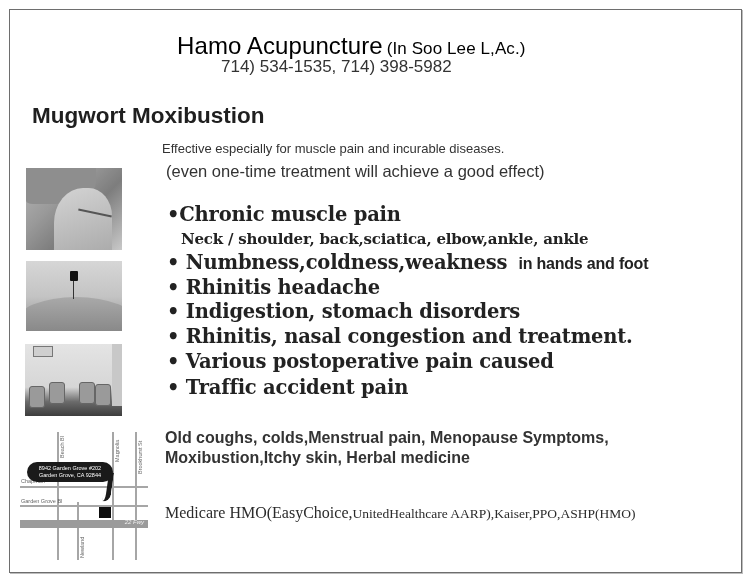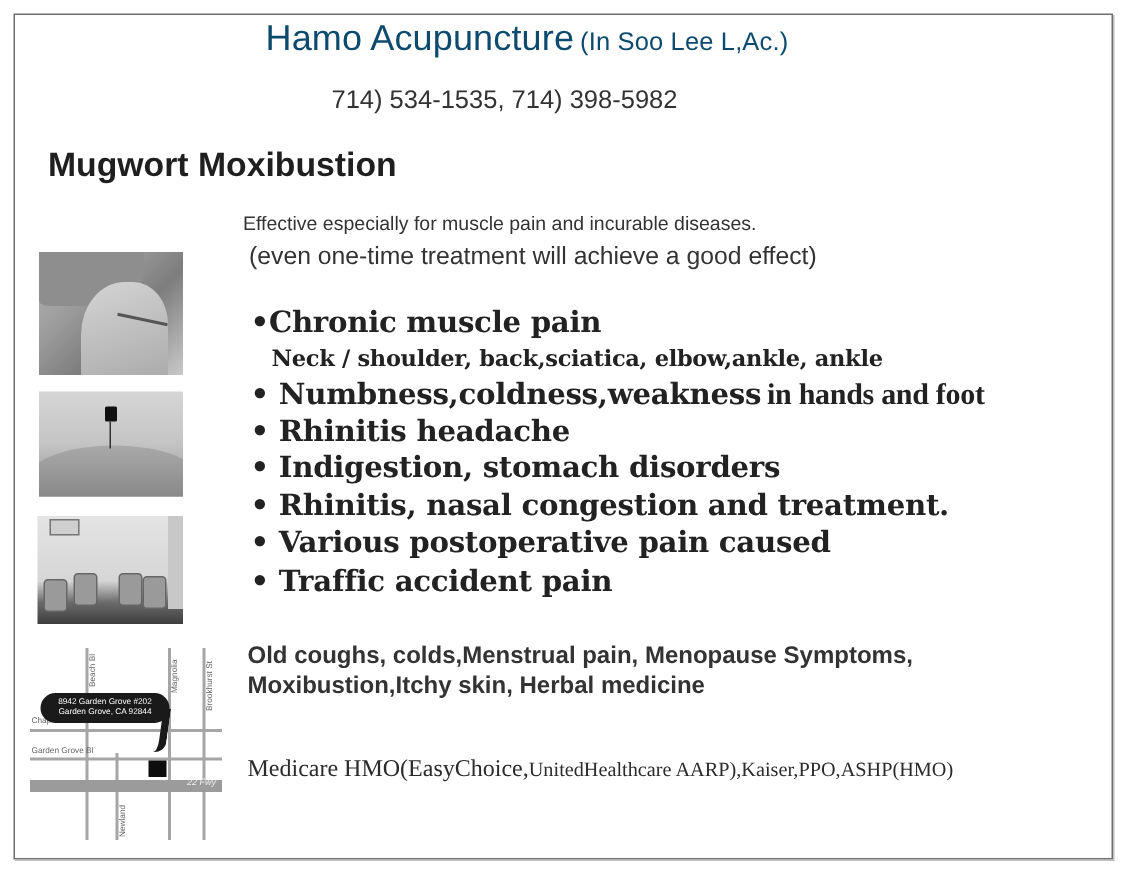--- a/index.html
+++ b/index.html
@@ -6,33 +6,33 @@
     html, body { width: 750px; height: 582px; background: #ffffff; overflow: hidden; }
     body { position: relative; font-family: "Liberation Sans", sans-serif; color: #2a2a2a; }
 
     .frame {
       position: absolute; left: 9px; top: 9px; width: 733px; height: 564px;
       border: 1px solid #6e6e6e; box-shadow: 1px 1px 0 #bdbdbd;
     }
 
     .abs { position: absolute; white-space: nowrap; }
 
-    .clinic-name { left: 177px; top: 12px; font-size: 24px; color: #0c4a6e; letter-spacing: 0.1px; }
+    .clinic-name { left: 177px; top: 32px; font-size: 24px; color: #000000; letter-spacing: 0.1px; }
     .clinic-name .sub { font-size: 17px; margin-left: 4px; }
     .phones { left: 221px; top: 57px; font-size: 17px; color: #333; }
 
-    .headline { left: 32px; top: 97px; font-size: 22.5px; font-weight: bold; color: #1f1f1f; }
+    .headline { left: 32px; top: 103px; font-size: 22.5px; font-weight: bold; color: #1f1f1f; }
 
     .intro1 { left: 162px; top: 141px; font-size: 13px; color: #333; }
     .intro2 { left: 166px; top: 162px; font-size: 16.5px; color: #333; }
 
     .serif-list { font-family: "DejaVu Serif", "Liberation Serif", serif; font-weight: bold; color: #222; }
     .li { position: absolute; left: 167px; font-size: 19.5px; white-space: nowrap; letter-spacing: -0.2px; }
     .li-sub { position: absolute; left: 181px; font-size: 15px; white-space: nowrap; letter-spacing: -0.2px; }
-    .li .sans-tail { font-family: Liberation Serif, serif; font-size: 20px; font-weight: bold; margin-left: 4px; }
+    .li .sans-tail { font-family: Liberation Sans, sans-serif; font-size: 16px; font-weight: bold; margin-left: 11px; }
 
     .extra { left: 165px; font-size: 16px; font-weight: bold; color: #333; }
 
     .insurance { left: 165px; top: 504px; font-family: "Liberation Serif", serif; color: #2b2b2b; text-align: center; }
     .insurance .big { font-size: 16px; }
     .insurance .small { font-size: 13.5px; }
 
     .photo { position: absolute; overflow: hidden; }
     .photo1 { left: 26px; top: 168px; width: 96px; height: 82px;
       background: linear-gradient(135deg, #b8b8b8 0%, #9a9a9a 35%, #7d7d7d 60%, #c9c9c9 100%); }

